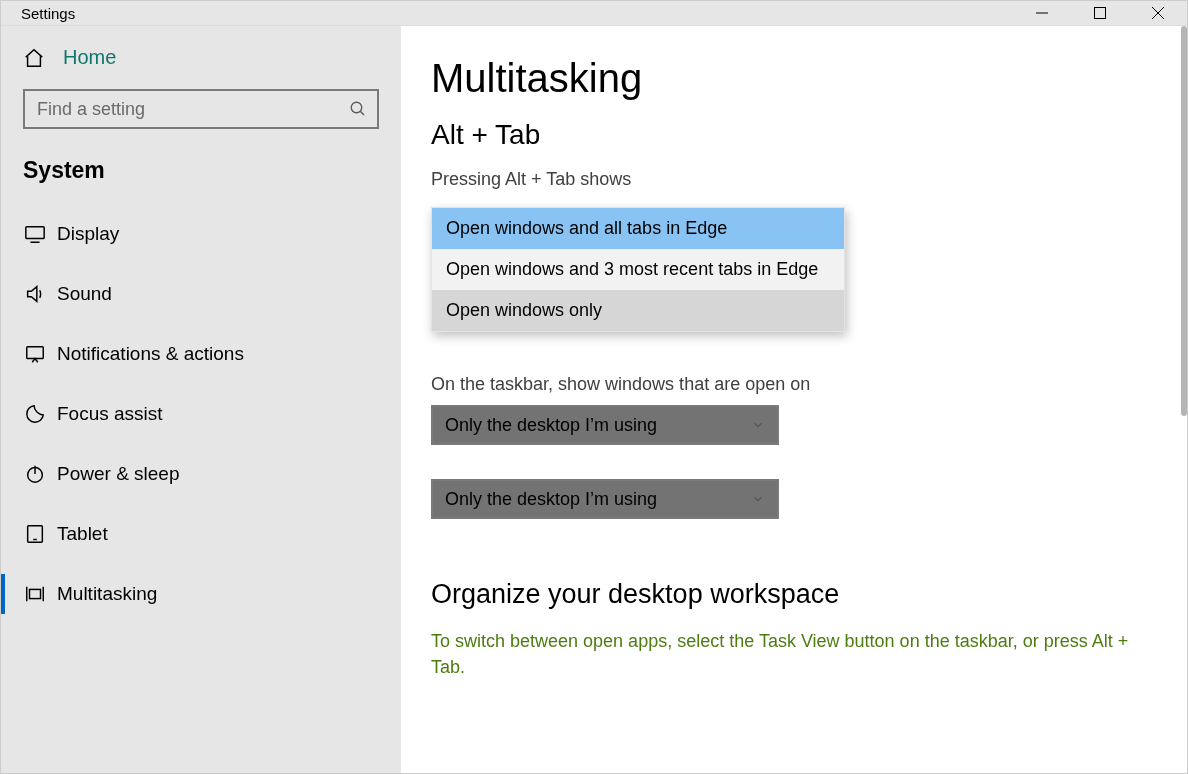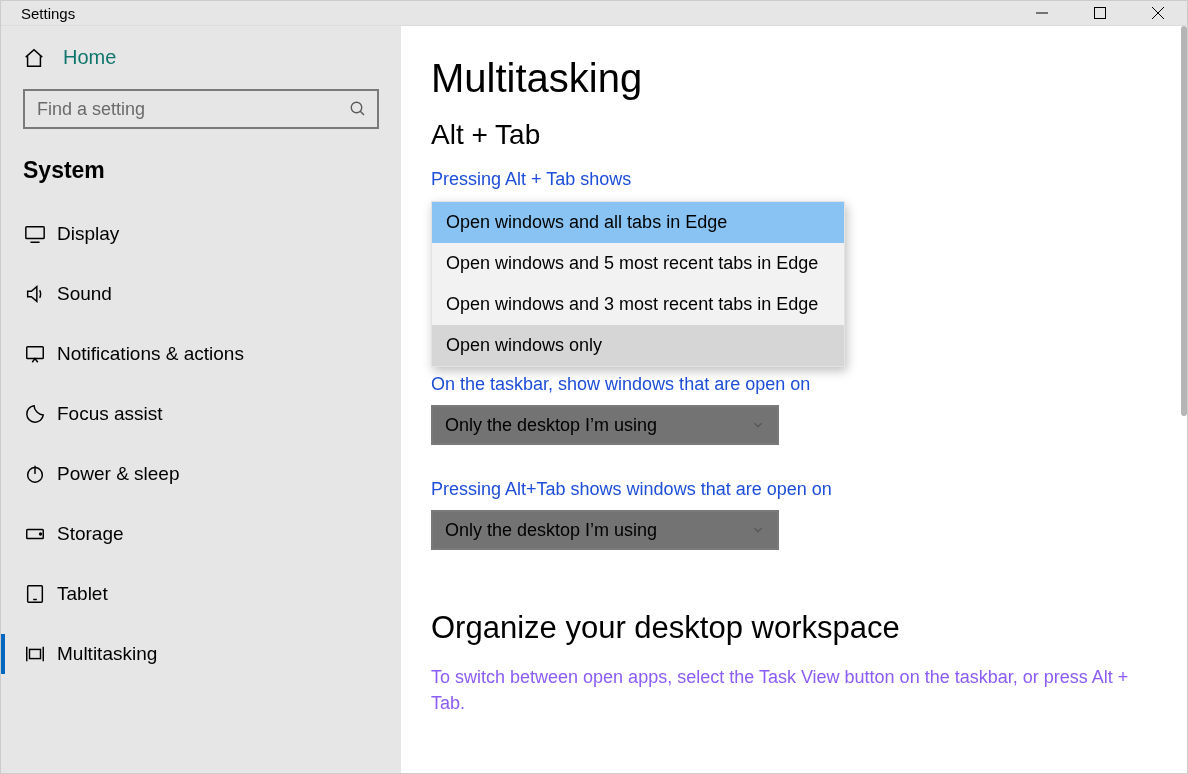--- a/index.html
+++ b/index.html
@@ -32,32 +32,32 @@
     .section-title { padding: 10px 22px 20px 22px; font-weight: 700; font-size: 23px; }
 
     .nav { display: flex; flex-direction: column; }
     .nav-item { display: flex; align-items: center; gap: 10px; padding: 0 22px; height: 60px; font-size: 19px; color: #000; position: relative; }
     .nav-item.selected::before { content: ""; position: absolute; left: 0; top: 10px; bottom: 10px; width: 4px; background: #0067c0; }
     .nav-item .icon { width: 24px; display:flex; align-items:center; justify-content:center; }
 
     
     h1.page-title { font-weight: 400; font-size: 40px; margin-bottom: 18px; color:#000; }
     h2.section-h { font-weight: 400; font-size: 28px; margin-bottom: 18px; color:#000;}
-    .field-label { font-size: 18px; margin-bottom: 10px; color:#1d4ed8;}
+    .field-label { font-size: 18px; margin-bottom: 10px; color:#404040;}
 
     .select { width: 348px; height: 40px; border: 2px solid #7a7a7a; display: flex; align-items: center; padding: 0 12px; justify-content: space-between; margin-bottom: 34px; font-size:18px; background:#737373; color:#000;}
     .select .chev { color: #555; }
 
-    .body-text { font-size: 18px; color:#8b5cf6; line-height: 1.45; max-width: 760px;}
+    .body-text { font-size: 18px; color:#4d7c0f; line-height: 1.45; max-width: 760px;}
 
     
     .dropdown-list {
       position: absolute;
       left: 430px; 
-      top: 200px;
+      top: 206px;
       width: 414px;
       background: #f2f2f2;
       box-shadow: 2px 4px 10px rgba(0,0,0,0.25);
       z-index: 10;
       border: 1px solid rgba(0,0,0,0.06);
     }
     .dropdown-list .opt { padding: 10px 14px; font-size: 18px; color:#000; }
     .dropdown-list .opt.highlight { background: #89c3f3; }
     .dropdown-list .opt.selected { background: #d6d6d6; }
 
@@ -156,29 +156,20 @@
               <svg width="22" height="22" viewBox="0 0 24 24" fill="none" stroke="#000" stroke-width="1.6">
                   <circle cx="12" cy="13" r="8"></circle>
                   <line x1="12" y1="3" x2="12" y2="12"></line>
                 </svg>
             </span>
             <span>Power &amp; sleep</span>
           </div>
           <div class="nav-item">
             <span class="icon">
               <svg width="22" height="22" viewBox="0 0 24 24" fill="none" stroke="#000" stroke-width="1.6">
-                  <rect x="3" y="7" width="18" height="10" rx="1"></rect>
-                  <circle cx="18" cy="12" r="1" fill="#000"></circle>
-                </svg>
-            </span>
-            <span>Storage</span>
-          </div>
-          <div class="nav-item">
-            <span class="icon">
-              <svg width="22" height="22" viewBox="0 0 24 24" fill="none" stroke="#000" stroke-width="1.6">
                   <rect x="4" y="3" width="16" height="18" rx="1"></rect>
                   <line x1="10" y1="18" x2="14" y2="18"></line>
                 </svg>
             </span>
             <span>Tablet</span>
           </div>
           <div class="nav-item selected">
             <span class="icon">
               <svg width="22" height="22" viewBox="0 0 24 24" fill="none" stroke="#000" stroke-width="1.6">
                 <line x1="3" y1="4" x2="3" y2="20"></line>
@@ -204,41 +195,39 @@
         <div class="field-label" style="margin-top:-6px;">On the taskbar, show windows that are open on</div>
         <div class="select">
           <span>Only the desktop I’m using</span>
           <span class="chev">
             <svg width="14" height="14" viewBox="0 0 24 24" fill="none" stroke="#555" stroke-width="2">
                 <polyline points="6 9 12 15 18 9"></polyline>
               </svg>
           </span>
         </div>
 
-        <div class="field-label">Pressing Alt+Tab shows windows that are open on</div>
         <div class="select" style="margin-bottom:60px;">
           <span>Only the desktop I’m using</span>
           <span class="chev">
             <svg width="14" height="14" viewBox="0 0 24 24" fill="none" stroke="#555" stroke-width="2">
                 <polyline points="6 9 12 15 18 9"></polyline>
               </svg>
           </span>
         </div>
 
-        <h2 class="section-h" style="font-size:31px; ">Organize your desktop workspace</h2>
+        <h2 class="section-h" style="font-size:27px; ">Organize your desktop workspace</h2>
         <p class="body-text">To switch between open apps, select the Task View button on the taskbar, or press Alt + Tab.</p>
       </div>
 
       <div class="scrollbar-track">
         <div class="scrollbar-thumb"></div>
       </div>
     </div>
 
   </div>
 
   <div class="dropdown-list">
     <div class="opt highlight">Open windows and all tabs in Edge</div>
-    <div class="opt">Open windows and 5 most recent tabs in Edge</div>
     <div class="opt">Open windows and 3 most recent tabs in Edge</div>
     <div class="opt selected">Open windows only</div>
   </div>
 
 </div>
 
 </body></html>

